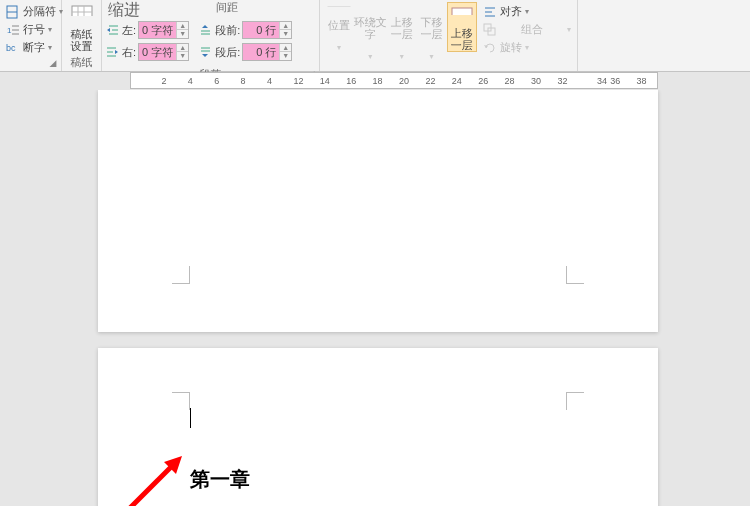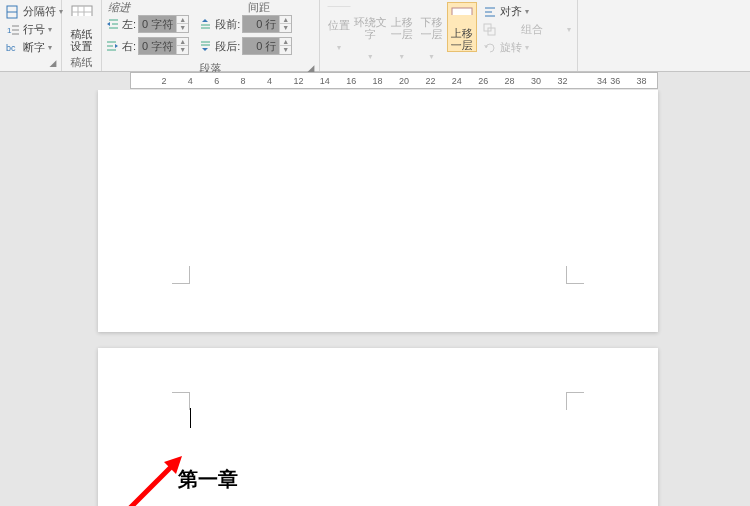--- a/index.html
+++ b/index.html
@@ -16,21 +16,21 @@
 .menu-item { font-size: 11px; color: #444; white-space: nowrap; display: flex; align-items: center; gap: 3px; padding: 0 2px; height: 15px; }
 .menu-item .icon { width: 14px; height: 14px; }
 
 .big-btn { display: flex; flex-direction: column; align-items: center; justify-content: flex-start; width: 42px; height: 50px; padding-top: 2px; gap: 12px; font-size: 11px; color: #444; }
 .big-btn.disabled { color: #b0b0b0; }
 .big-btn .bi-icon { width: 28px; height: 24px; }
 .big-btn .lbl { text-align: center; line-height: 1.1; }
 
 .spin-row { display: flex; align-items: center; gap: 2px; font-size: 11px; color: #444; height: 18px; margin-bottom: 4px; }
 .spin-row .sic { width: 14px; height: 14px; }
-.spin-input { display: inline-flex; align-items: center; height: 18px; background: #a3a3a3; border: 1px solid #b5b5b5; }
+.spin-input { display: inline-flex; align-items: center; height: 18px; background: #f9a8d4; border: 1px solid #b5b5b5; }
 .spin-input span { font-size: 11px; padding: 0 3px; min-width: 36px; text-align: right; }
 .spin-btns { display: flex; flex-direction: column; border-left: 1px solid #ccc; }
 .spin-btns div { width: 11px; height: 8px; font-size: 7px; line-height: 8px; text-align: center; color: #888; background: #f3f3f3; }
 .spin-btns div:first-child { border-bottom: 1px solid #ccc; }
 
 .ruler-h { position: absolute; left: 0; right: 0; top: 72px; height: 18px; background: #e6e6e6; }
 .ruler-track { position: absolute; left: 130px; right: 92px; top: 0; height: 17px; background: #fff; border: 1px solid #b9b9b9; }
 .ruler-tick { position: absolute; top: 3px; font-size: 9px; color: #666; }
 
 .editor { position: absolute; left: 0; right: 0; top: 90px; bottom: 0; overflow: hidden; }
@@ -101,22 +101,22 @@
         <span class="lbl" style="white-space:pre;">稿纸
 设置</span>
       </div>
     </div>
     <div class="group-label">稿纸</div>
   </div>
 
   <div class="group" style="width:218px;">
     <div class="group-content" style="flex-direction:column; gap:0; padding-top:0;">
       <div style="display:flex; gap:10px;">
-        <div style="width:100px; font-size:11px; color:#666; padding-left:2px;font-style:italic;">缩进</div>
-        <div style="width:100px; font-size:11px; color:#666;margin-left:32px;">间距</div>
+        <div style="width:100px; font-size:16px; color:#666; padding-left:2px;">缩进</div>
+        <div style="width:100px; font-size:11px; color:#666;">间距</div>
       </div>
       <div style="display:flex; gap:10px;">
         <div>
           <div class="spin-row">
               <svg class="sic">
                 <line x1="3" y1="3" x2="12" y2="3" stroke="#4a8"></line>
                 <line x1="6" y1="7" x2="12" y2="7" stroke="#4a8"></line>
                 <line x1="3" y1="11" x2="12" y2="11" stroke="#4a8"></line>
                 <polygon points="1,7 4,5 4,9" fill="#3a7ab8"></polygon>
               </svg>
@@ -283,19 +283,19 @@
 
 <div class="editor">
   <div class="page page1">
     <div class="crop bl" style="left:74px; top:176px;"></div>
     <div class="crop br" style="right:74px; top:176px;"></div>
   </div>
   <div class="page page2">
     <div class="crop tl" style="left:74px; top:44px;"></div>
     <div class="crop tr" style="right:74px; top:44px;"></div>
     <div class="cursor" style="left:92px; top:60px;"></div>
-    <div class="heading" style="left:80px; top:118px;">第一章</div>
+    <div class="heading" style="left:92px; top:118px;">第一章</div>
     <svg class="arrow" style="left:24px; top:108px;">
       <line x1="8" y1="52" x2="52" y2="8" stroke="#ff0000" stroke-width="5"></line>
       <polygon points="60,0 42,6 54,18" fill="#ff0000"></polygon>
     </svg>
   </div>
 </div>
 
 </body></html>

